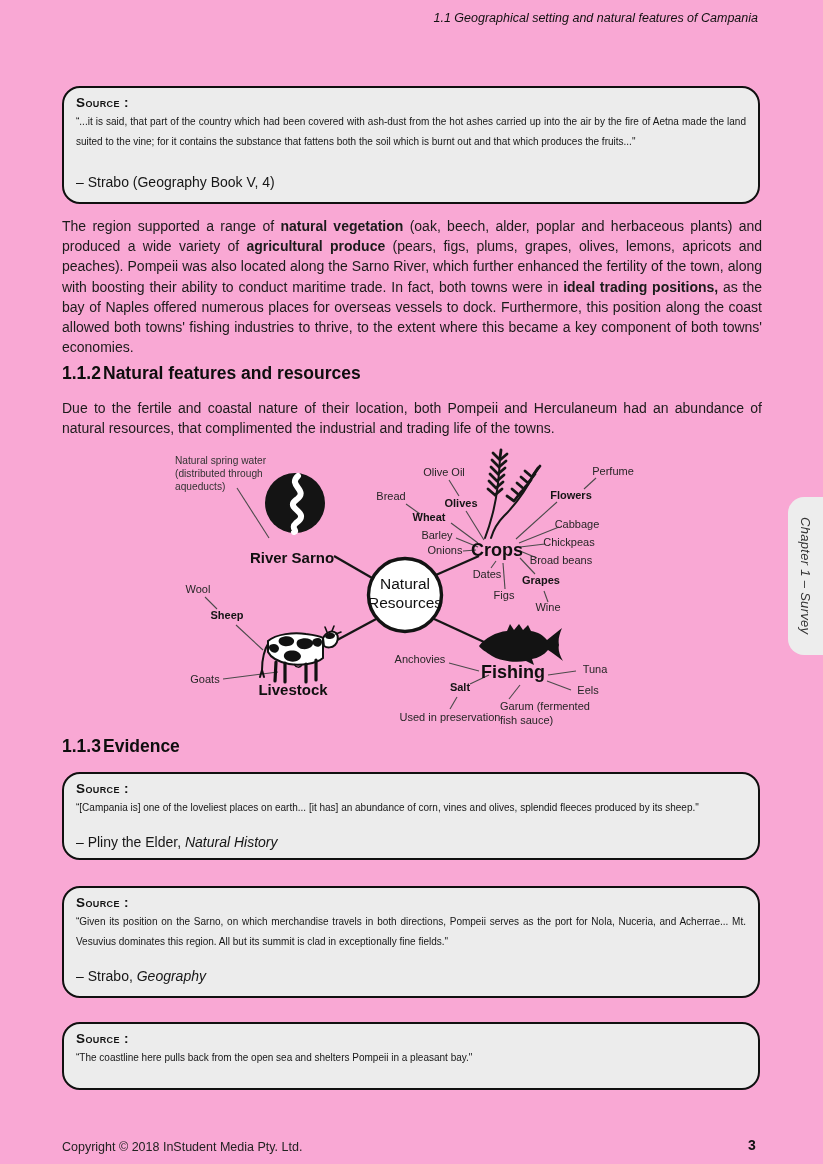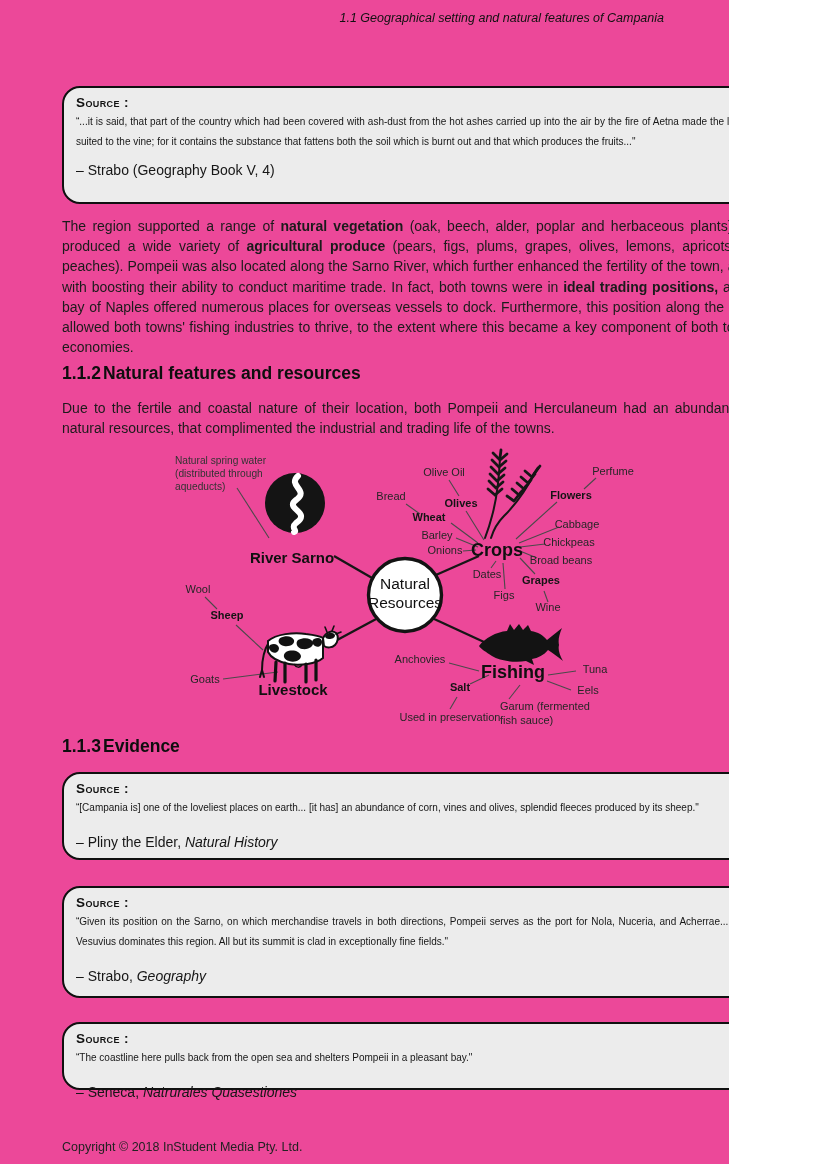--- a/index.html
+++ b/index.html
@@ -1,24 +1,24 @@
 <!DOCTYPE html>
 <html><head>
 <meta charset="utf-8">
 <style>
   html,body{margin:0;padding:0;background:#fff}
-  .page{position:relative;width:729px;height:1164px;background:#ec4899;overflow:hidden;
+  .page{position:relative;width:823px;height:1164px;background:#f9a8d4;overflow:hidden;
         font-family:"Liberation Sans",sans-serif;color:#1c1c1c}
   .running-header{position:absolute;top:11px;right:65px;font-style:italic;font-size:12.5px;color:#111}
   .src-box{position:absolute;left:62px;width:698px;box-sizing:border-box;
            border:2px solid #101010;border-radius:18px;background:#ececec;padding:7px 12px 8px}
   .src-label{font-weight:bold;font-variant:small-caps;letter-spacing:.4px;font-size:13.5px;color:#111}
   .src-quote{font-size:10px;line-height:20px;text-align:justify;margin-top:2px;color:#161616}
   .src-attr{font-size:14px;margin-top:16px;color:#161616}
-  .src-attr.gap{margin-top:10px}
+  .src-attr.gap{margin-top:22px}
   .b{font-weight:bold}
   .i{font-style:italic}
   .body-par{position:absolute;left:62px;width:700px;font-size:14px;line-height:20.2px;text-align:justify;color:#1b1b1b}
   .heading{position:absolute;left:62px;font-size:17.5px;font-weight:bold;color:#0e0e0e}
   .heading .num{display:inline-block;width:41px}
   .diagram{position:absolute;left:148px;top:446px}
   .diagram text{font-family:"Liberation Sans",sans-serif}
   .tl{stroke:#4a4a4a;stroke-width:1.1;fill:none}
   .ml{stroke:#161616;stroke-width:2.3;fill:none}
   .lab{font-size:11px;fill:#262626;text-anchor:middle}
@@ -192,21 +192,20 @@
 
   <div class="src-box" style="top:886px;height:112px">
     <div class="src-label">Source :</div>
     <div class="src-quote">“Given its position on the Sarno, on which merchandise travels in both directions, Pompeii serves as the port for Nola, Nuceria, and Acherrae... Mt. Vesuvius dominates this region. All but its summit is clad in exceptionally fine fields."</div>
     <div class="src-attr"><span>– Strabo, </span><span class="i">Geography</span></div>
   </div>
 
   <div class="src-box" style="top:1022px;height:68px">
     <div class="src-label">Source :</div>
     <div class="src-quote">“The coastline here pulls back from the open sea and shelters Pompeii in a pleasant bay."</div>
-    <div class="src-attr"><span>– Seneca, </span><span class="i">Natrurales Quasestiones</span></div>
   </div>
 
   <div class="footer-copy">Copyright © 2018 InStudent Media Pty. Ltd.</div>
   <div class="page-num">3</div>
 
   <div class="chapter-tab">
     <span>Chapter 1 – Survey</span>
   </div>
 
 </div>

